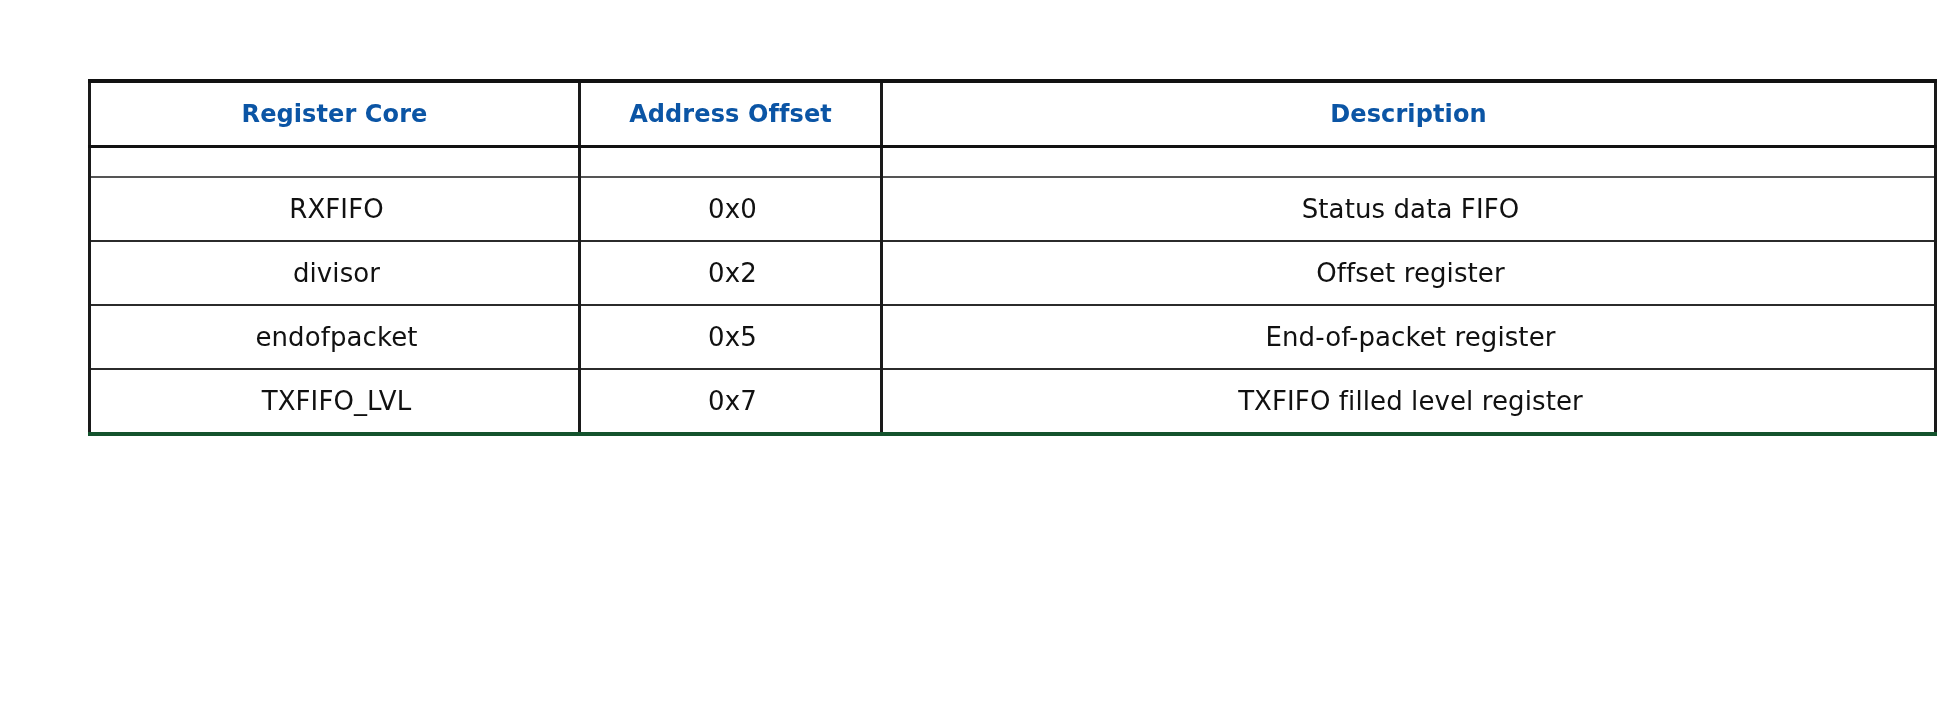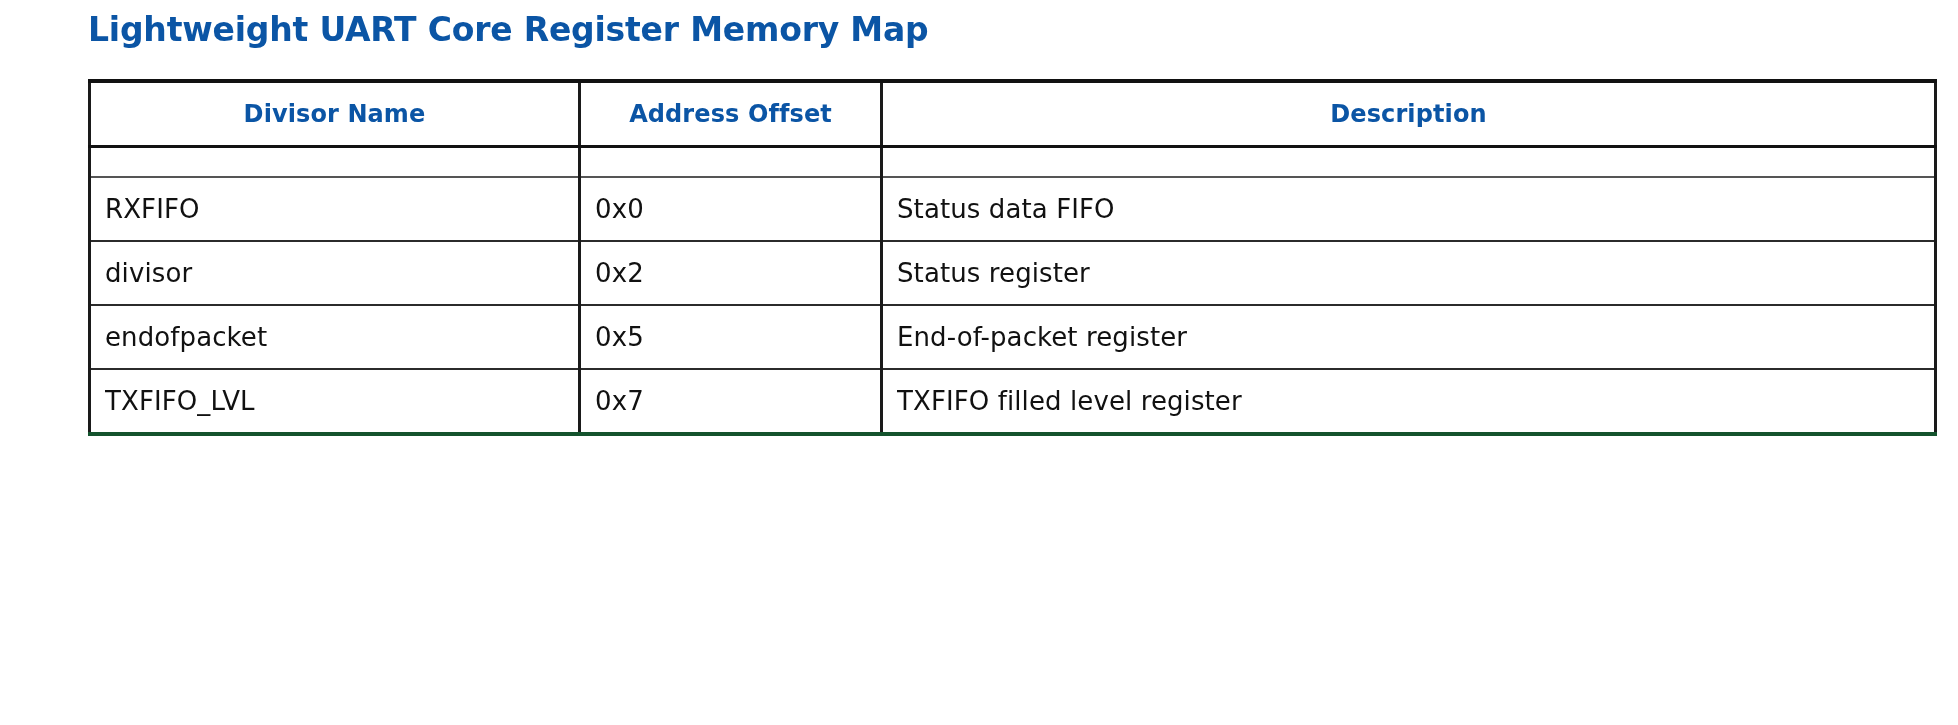--- a/index.html
+++ b/index.html
@@ -78,21 +78,21 @@
     height: 28px;
     border-top: 3px solid #111111;
     border-bottom: 2px solid #555555;
   }
 
   tr.data-row td {
     height: 62px;
     font-size: 26px;
     font-weight: 400;
     color: #111111;
-    text-align: left;
+    text-align: center;
     padding-left: 14px;
     padding-right: 10px;
     letter-spacing: 0.1px;
   }
 
   tr.data-row:last-child td {
     border-bottom: 4px solid #14532d;
   }
 
   .cell-text {
@@ -100,32 +100,31 @@
     white-space: nowrap;
     overflow: hidden;
     text-overflow: clip;
   }
 </style>
 </head>
 <body>
 
 <div class="page">
 
-  <div class="page-title">Lightweight UART Core Register Memory Map</div>
 
   <div class="table-wrap">
     <table class="memmap">
       <colgroup>
         <col class="col-name">
         <col class="col-offset">
         <col class="col-desc">
       </colgroup>
       <thead>
         <tr>
-          <th>Divisor Name</th>
+          <th>Register Core</th>
           <th>Address Offset</th>
           <th>Description</th>
         </tr>
       </thead>
       <tbody id="table-body">
 
       <tr class="spacer-row">
             <td>
               <span class="cell-text"></span>
             </td>
@@ -148,21 +147,21 @@
             </td>
           </tr>
           <tr class="data-row">
             <td>
               <span class="cell-text">divisor</span>
             </td>
             <td>
               <span class="cell-text">0x2</span>
             </td>
             <td>
-              <span class="cell-text">Status register</span>
+              <span class="cell-text">Offset register</span>
             </td>
           </tr>
           <tr class="data-row">
             <td>
               <span class="cell-text">endofpacket</span>
             </td>
             <td>
               <span class="cell-text">0x5</span>
             </td>
             <td>

